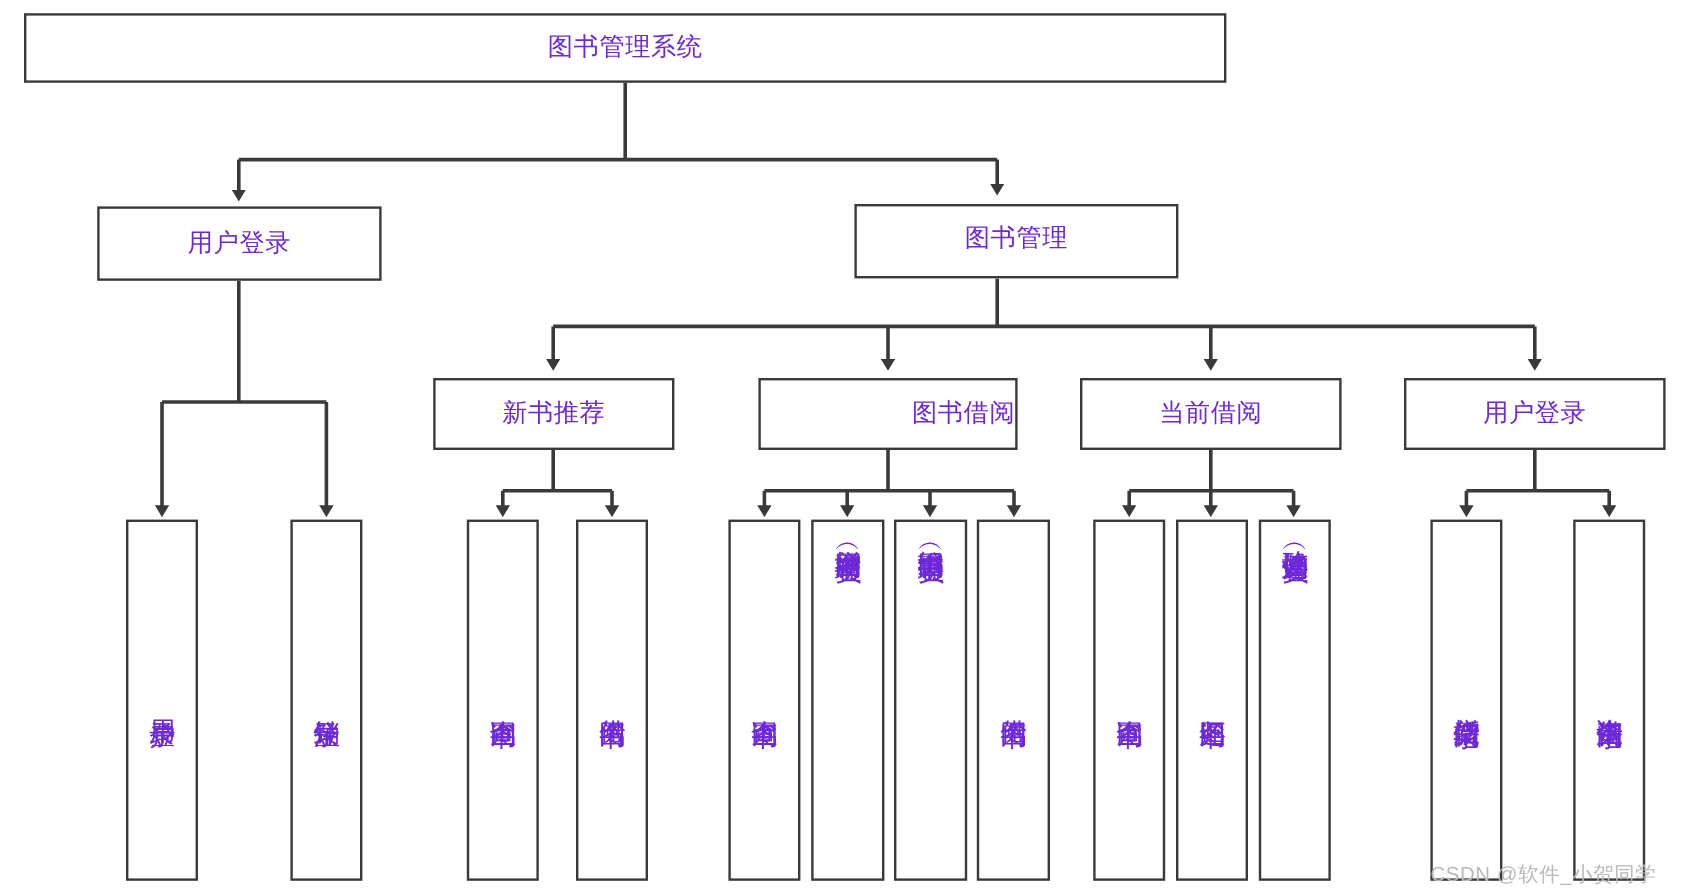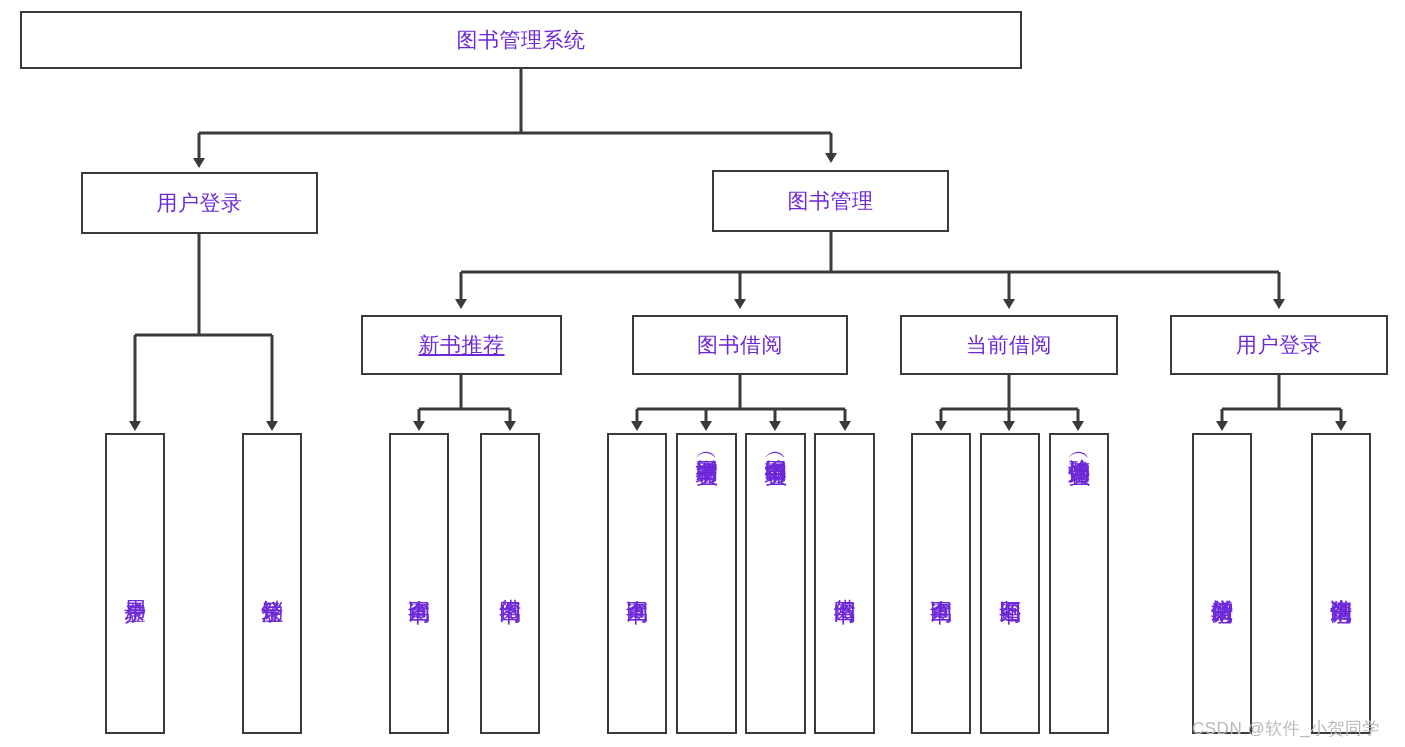--- a/index.html
+++ b/index.html
@@ -124,28 +124,28 @@
     </g>
   </svg>
 
   <div class="node h" style="left:20px; top:11px; width:1002px; height:58px;">
     <span class="lbl">图书管理系统</span>
   </div>
 
   <div class="node h" style="left:81px; top:172px; width:237px; height:62px;">
     <span class="lbl">用户登录</span>
   </div>
-  <div class="node h" style="left:712px; top:170px; width:237px; height:62px;">
+  <div class="node h" style="left:712px; top:170px; width:270px; height:62px;font-family:Liberation Mono, monospace;">
     <span class="lbl">图书管理</span>
   </div>
 
-  <div class="node h" style="left:361px; top:315px; width:201px; height:60px;text-decoration:underline;">
+  <div class="node h" style="left:361px; top:315px; width:201px; height:60px;">
     <span class="lbl">新书推荐</span>
   </div>
-  <div class="node h" style="left:632px; top:315px; width:216px; height:60px;">
+  <div class="node h" style="left:632px; top:315px; width:216px; height:60px;justify-content:flex-end;">
     <span class="lbl">图书借阅</span>
   </div>
   <div class="node h" style="left:900px; top:315px; width:218px; height:60px;text-align:right;">
     <span class="lbl">当前借阅</span>
   </div>
   <div class="node h" style="left:1170px; top:315px; width:218px; height:60px;">
     <span class="lbl">用户登录</span>
   </div>
 
   <div class="node v mid" style="left:105px; top:433px; width:60px; height:301px;">

